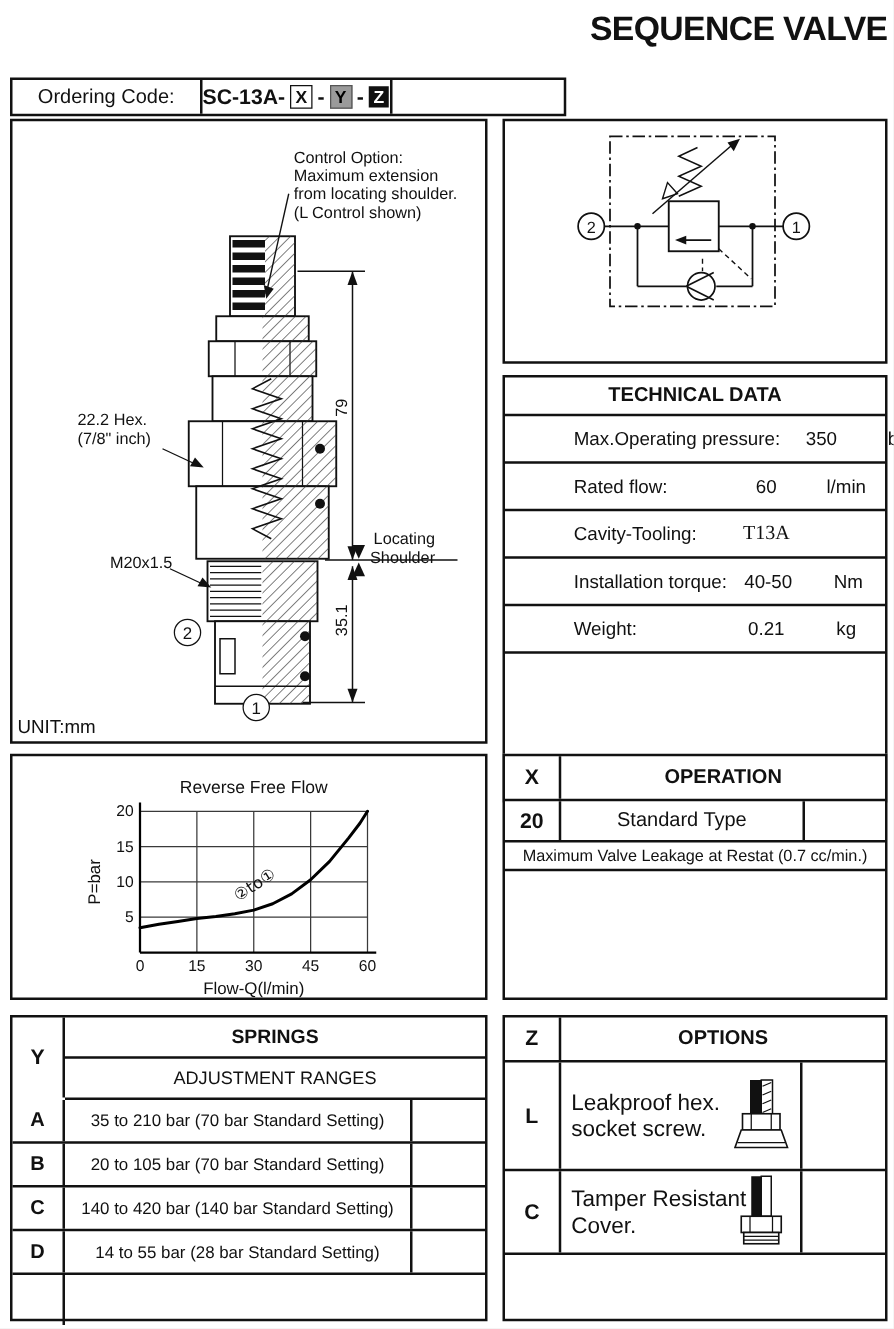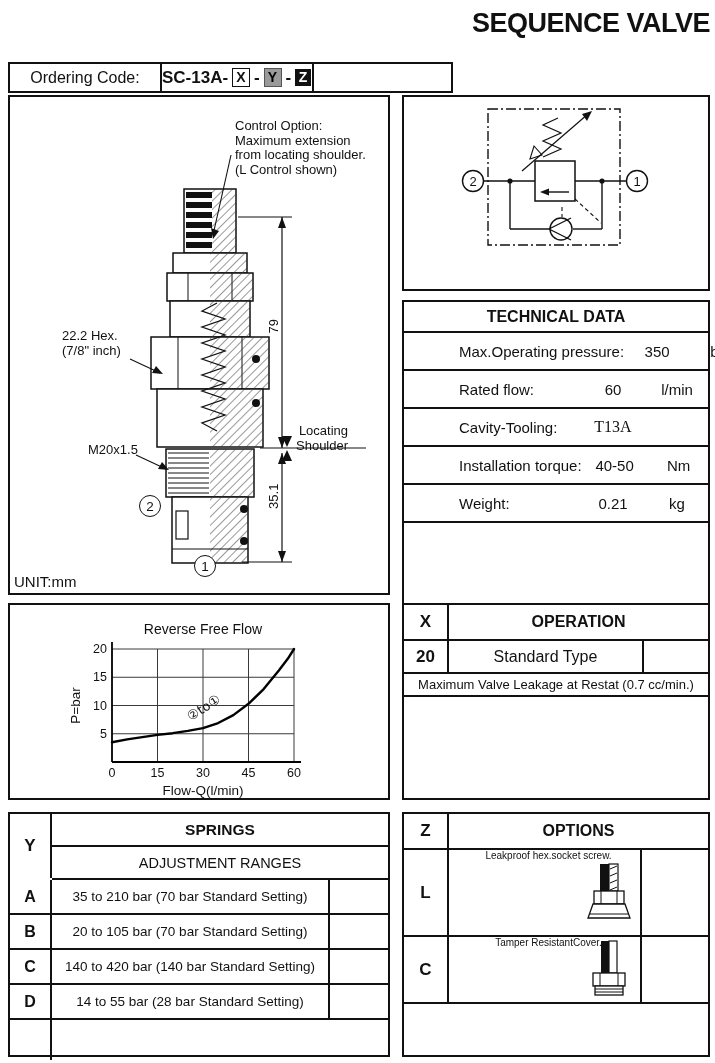--- a/index.html
+++ b/index.html
@@ -73,22 +73,22 @@
              font-size:13.5px;white-space:nowrap;}
   .sprrow .e{flex:1;}
   .spr-empty{display:flex;flex:1;height:40px;}
   .spr-empty .k{width:40px;border-right:2px solid #111;}
 
   
   .optpanel{left:402px;top:812px;width:308px;height:245px;}
   .optrow{display:flex;border-bottom:2px solid #111;position:relative;}
   .optrow .k{width:43px;border-right:2px solid #111;display:flex;align-items:center;justify-content:center;
              font-weight:700;font-size:17px;}
-  .optrow .d{width:193px;border-right:2px solid #111;position:relative;font-size:10px;
-             display:flex;flex-direction:row;justify-content:center;padding-left:8px;box-sizing:border-box;}
+  .optrow .d{width:193px;border-right:2px solid #111;position:relative;font-size:18px;
+             display:flex;flex-direction:column;justify-content:center;padding-left:8px;box-sizing:border-box;}
   .optrow .e{flex:1;}
   .opt-l{height:85px;}
   .opt-c{height:65px;}
   .opt-empty{display:flex;flex:1;}
   .opt-empty .k{width:43px;border-right:2px solid #111;}
   .opticon{position:absolute;right:2px;top:50%;transform:translateY(-50%);}
 
   svg text{font-family:"Liberation Sans",sans-serif;fill:#111;}
   .gothic-circ{font-family:"DejaVu Sans",sans-serif;}
 </style>

